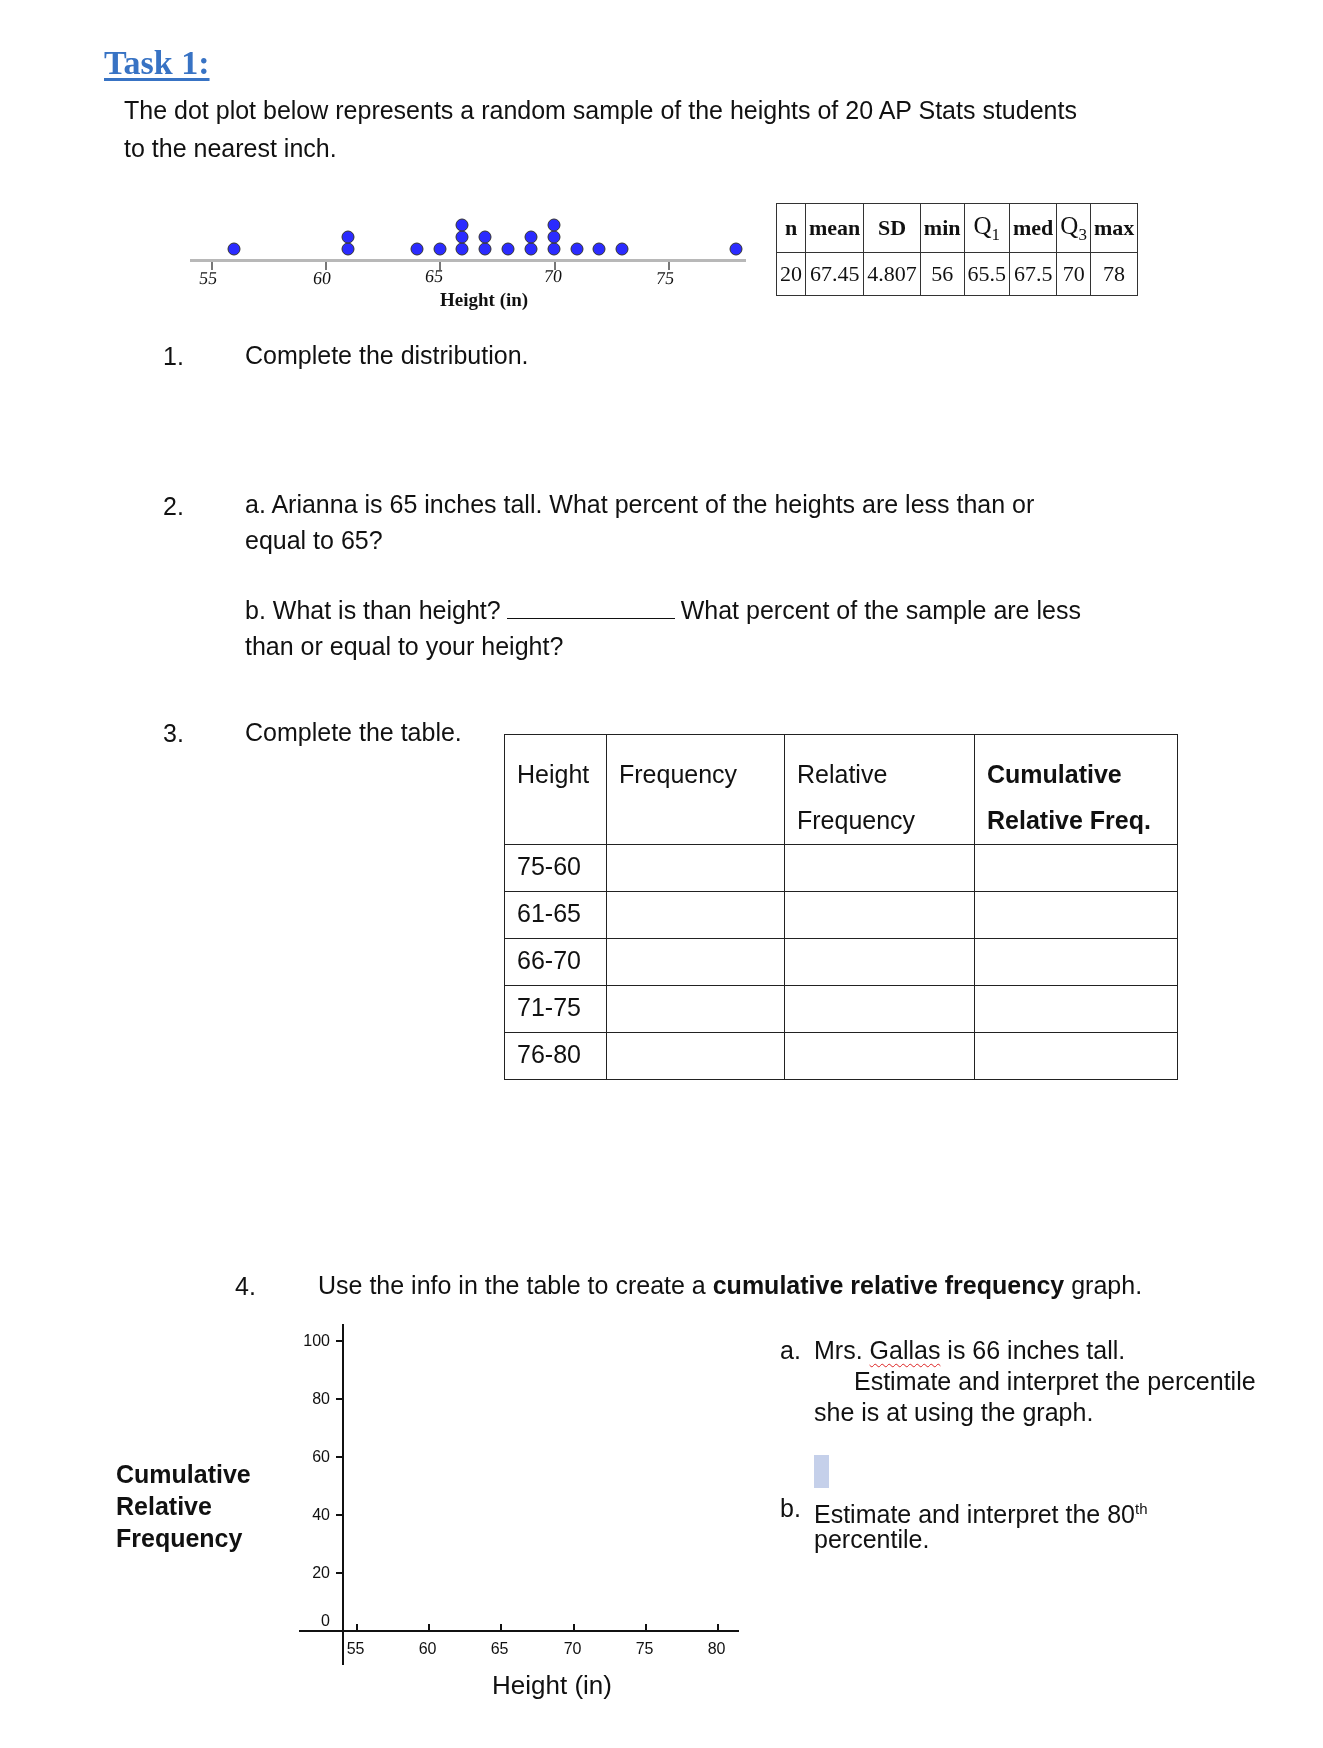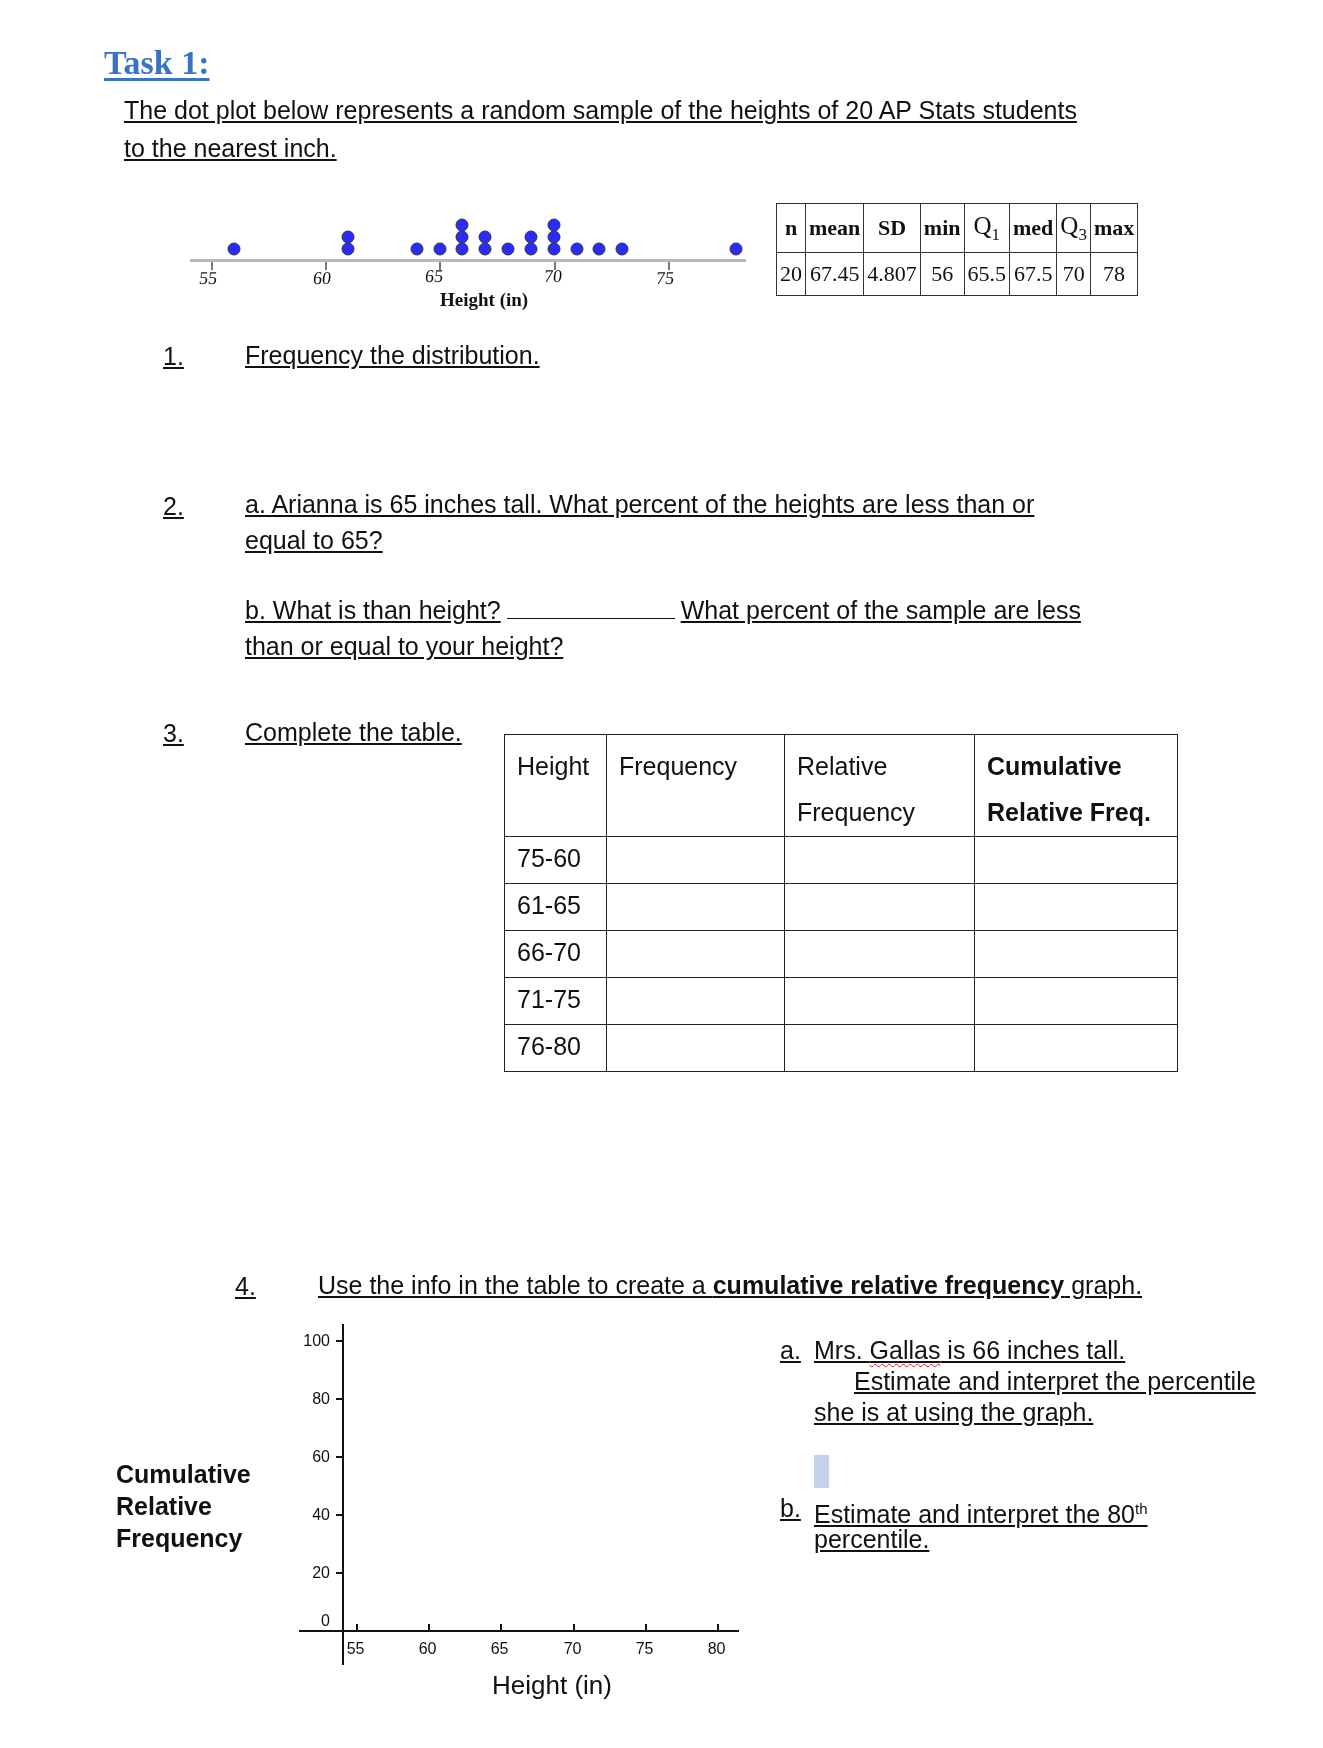--- a/index.html
+++ b/index.html
@@ -1,18 +1,18 @@
 <!DOCTYPE html>
 <html><head>
 <meta charset="utf-8">
 <style>
   html, body { margin: 0; padding: 0; background: #ffffff; }
   body { width: 1323px; height: 1748px; position: relative; overflow: hidden;
          font-family: "Liberation Sans", sans-serif; color: #111; }
-  .abs { position: absolute; white-space: nowrap; text-decoration: underline; }
+  .abs { position: absolute; white-space: nowrap; }
   .title { left: 104px; top: 44px; font-family: "Liberation Serif", serif; font-weight: bold;
            font-size: 34px; color: #3873c4; text-decoration: underline; text-underline-offset: 4px; }
   .intro { left: 124px; font-size: 25px; line-height: 30px; }
   .qnum { font-size: 25px; }
   .qtext { font-size: 25px; line-height: 35px; }
   .blank { display: inline-block; width: 168px; border-bottom: 1.5px solid #111; height: 22px; vertical-align: baseline; margin: 0 6px; }
 
   
   .dp-axis { position: absolute; left: 190px; top: 259px; width: 556px; height: 3px; background: #b8b8b8; }
   .dp-tick { position: absolute; top: 262px; width: 1.5px; height: 8px; background: #777; }
@@ -23,21 +23,21 @@
   
   table.stats { position: absolute; left: 776px; top: 203px; border-collapse: collapse;
                 font-family: "Liberation Serif", serif; font-size: 22px; }
   table.stats td { border: 1.5px solid #333; text-align: center; padding: 0 3px; }
   table.stats tr.h td { height: 48px; font-weight: bold; }
   table.stats tr.v td { height: 42px; }
 
   
   table.freq { position: absolute; left: 504px; top: 734px; border-collapse: collapse; font-size: 25px; }
   table.freq td { border: 1.5px solid #222; vertical-align: top; padding: 0 0 0 12px; }
-  table.freq tr.hdr td { height: 93px; line-height: 46px; padding-top: 8px; }
+  table.freq tr.hdr td { height: 93px; line-height: 46px; padding-top: 16px; }
   table.freq tr.row td { height: 46px; line-height: 42px; }
   .bold { font-weight: bold; }
 
   
   .g-yaxis { position: absolute; left: 342px; top: 1324px; width: 1.5px; height: 341px; background: #111; }
   .g-xaxis { position: absolute; left: 299px; top: 1630px; width: 440px; height: 1.5px; background: #111; }
   .g-ytick { position: absolute; left: 336px; width: 6px; height: 1.5px; background: #111; }
   .g-ylbl { position: absolute; right: 993px; font-size: 16px; transform: translateY(-50%); }
   .g-xtick { position: absolute; top: 1624px; width: 1.5px; height: 7px; background: #111; }
   .g-xlbl { position: absolute; top: 1640px; font-size: 16px; transform: translateX(-30%); }
@@ -111,21 +111,21 @@
     <td>56</td>
     <td>65.5</td>
     <td>67.5</td>
     <td>70</td>
     <td>78</td>
   </tr>
 </tbody>
   </table>
 
 <div class="abs qnum" style="left:163px;top:342px">1.</div>
-<div class="abs qtext" style="left:245px;top:338px">Frequency the distribution.</div>
+<div class="abs qtext" style="left:245px;top:338px">Complete the distribution.</div>
 
 <div class="abs qnum" style="left:163px;top:492px">2.</div>
 <div class="abs qtext" style="left:245px;top:487px">a. Arianna is 65 inches tall.  What percent of the heights are less than or</div>
 <div class="abs qtext" style="left:245px;top:523px">equal to 65?</div>
 <div class="abs qtext" style="left:245px;top:593px">
   <span>b. What is than height?</span><span class="blank"></span><span>What percent of the sample are less</span>
 </div>
 <div class="abs qtext" style="left:245px;top:629px">than or equal to your height?</div>
 
 <div class="abs qnum" style="left:163px;top:719px">3.</div>

